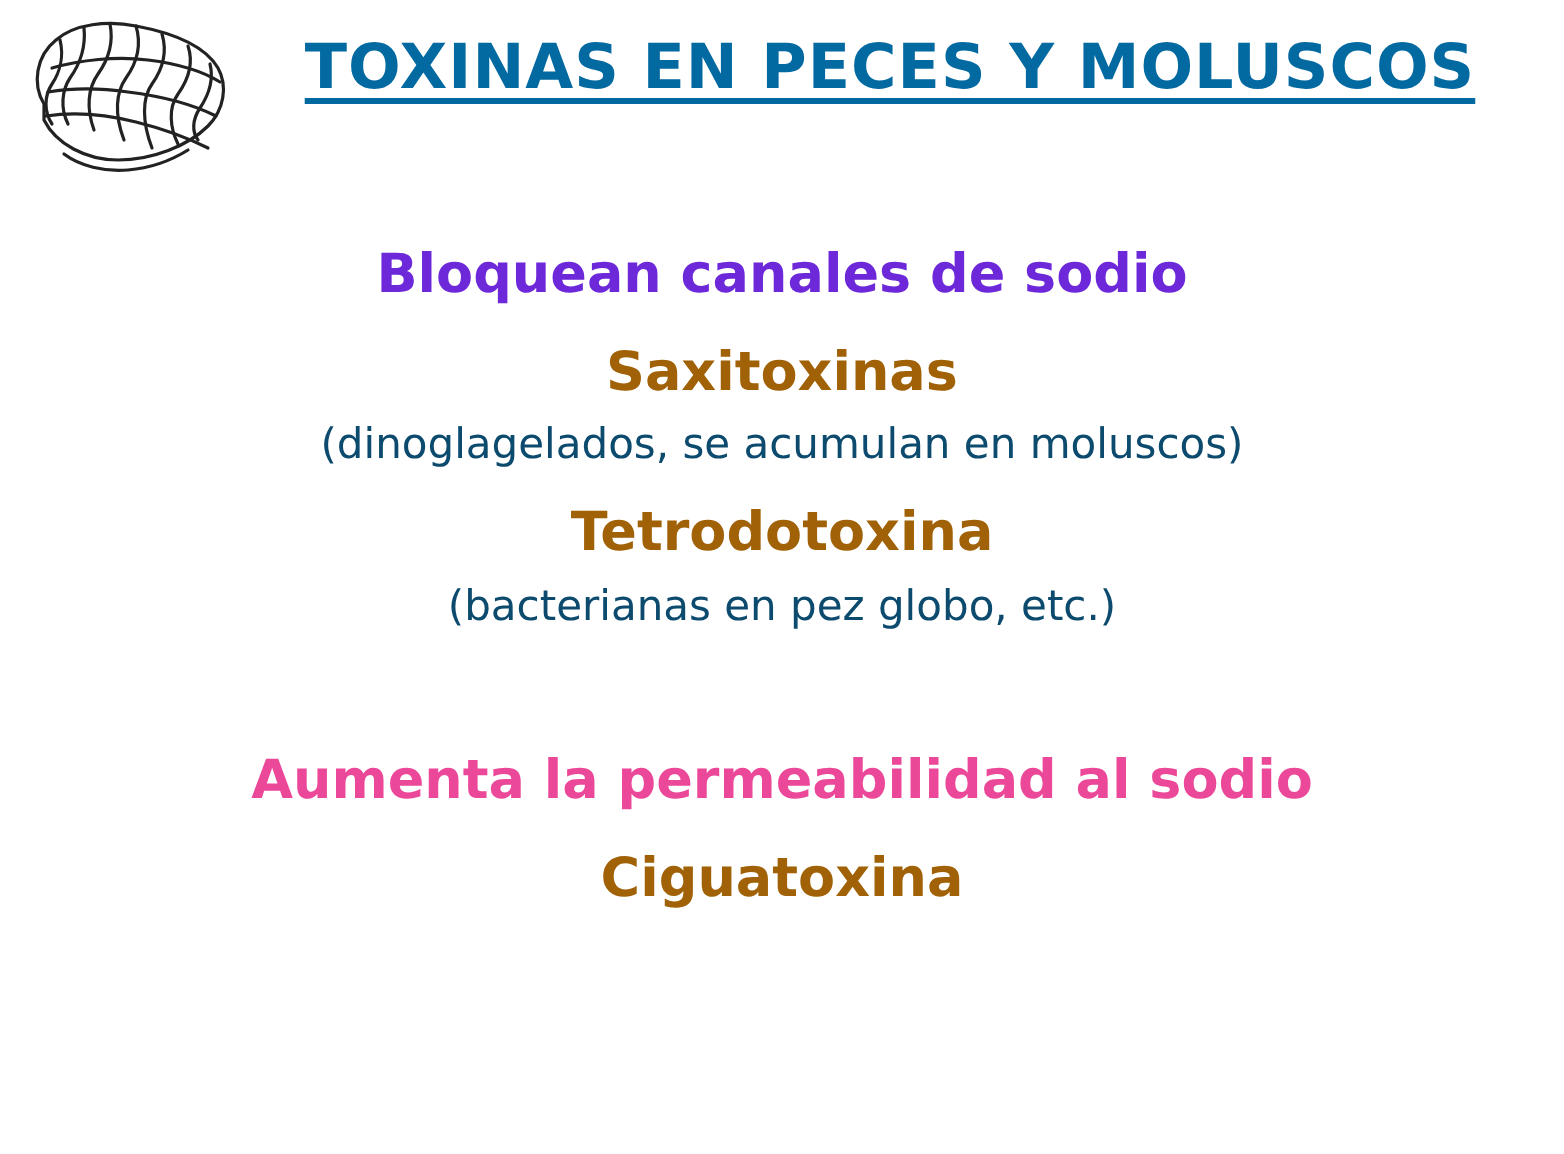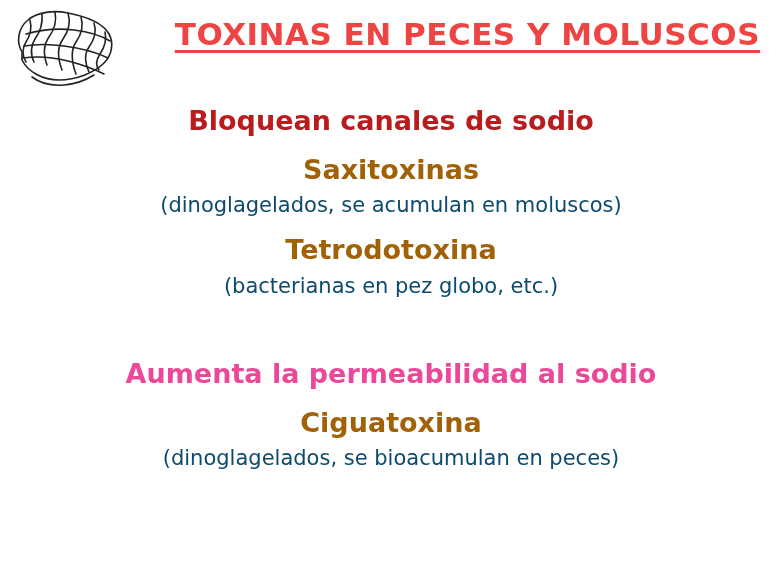--- a/index.html
+++ b/index.html
@@ -25,47 +25,47 @@
     left: 10px;
     top: 8px;
     width: 108px;
     height: 80px;
   }
   .title {
     position: absolute;
     left: 130px;
     top: 16px;
     width: 630px;
-    text-align: right;
+    text-align: center;
     font-family: "DejaVu Sans", sans-serif;
     font-size: 31px;
     font-weight: bold;
     letter-spacing: 0.5px;
-    color: #ef4444;
+    color: #0369a1;
     text-decoration: underline;
     text-underline-offset: 5px;
   }
   .body-area {
     position: absolute;
     left: 0;
     top: 100px;
     width: 782px;
   }
   .block {
     width: 100%;
     text-align: center;
   }
   .heading {
     font-size: 27px;
     font-weight: bold;
     line-height: 1.25;
   }
   .heading-red {
-    color: #b91c1c;
-    margin-top: 4px;
+    color: #6d28d9;
+    margin-top: 21px;
   }
   .heading-blue {
     color: #ec4899;
     margin-top: 0px;
   }
   .toxin {
     font-size: 27px;
     font-weight: bold;
     color: #a16207;
     margin-top: 16px;
@@ -115,17 +115,16 @@
       <div class="note">(dinoglagelados, se acumulan en moluscos)</div>
       <div class="toxin">Tetrodotoxina</div>
       <div class="note">(bacterianas en pez globo, etc.)</div>
     </div>
 
     <div class="gap"></div>
 
     <div class="block">
       <div class="heading heading-blue">Aumenta la permeabilidad al sodio</div>
       <div class="toxin">Ciguatoxina</div>
-      <div class="note">(dinoglagelados, se bioacumulan en peces)</div>
     </div>
 
   </div>
 </div>
 
 </body></html>

